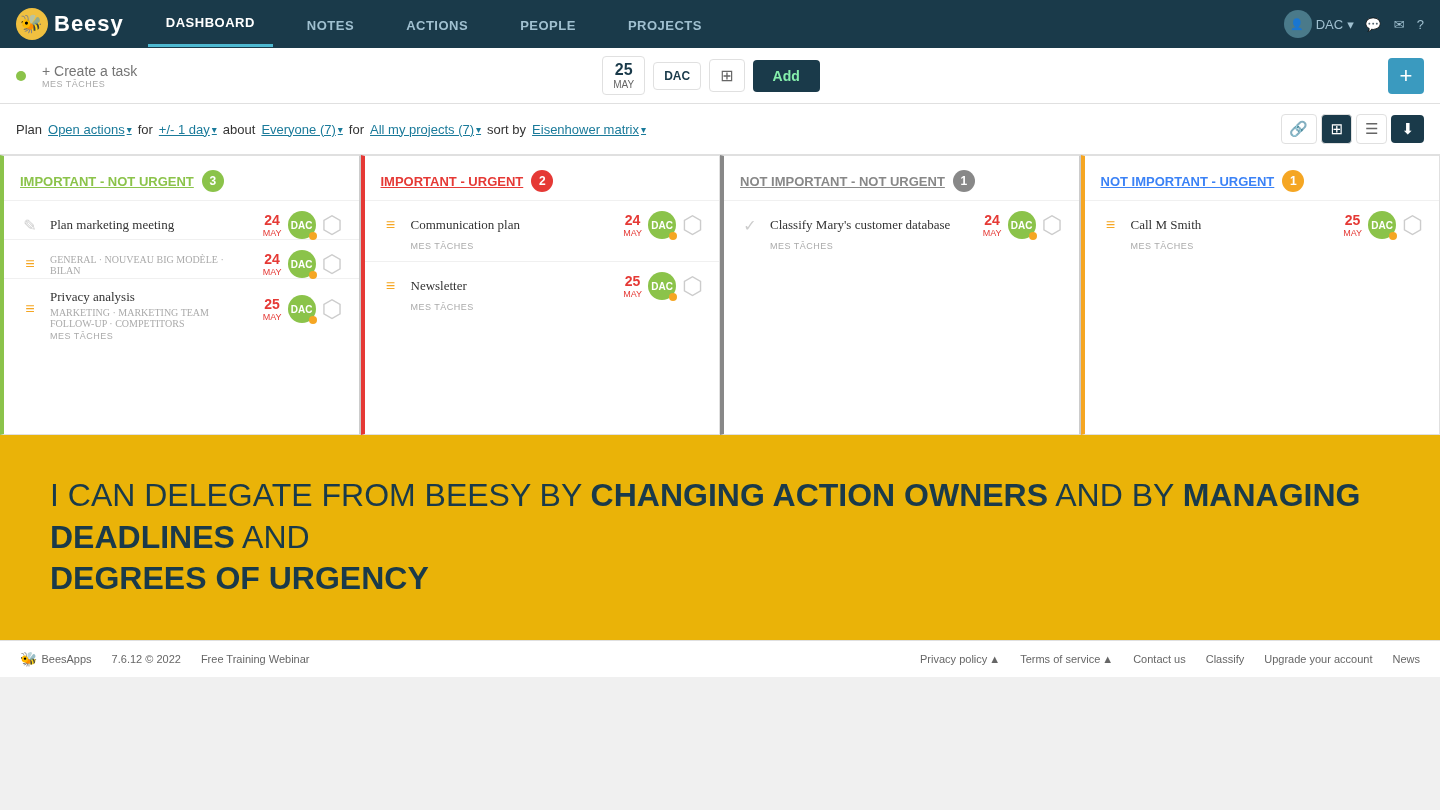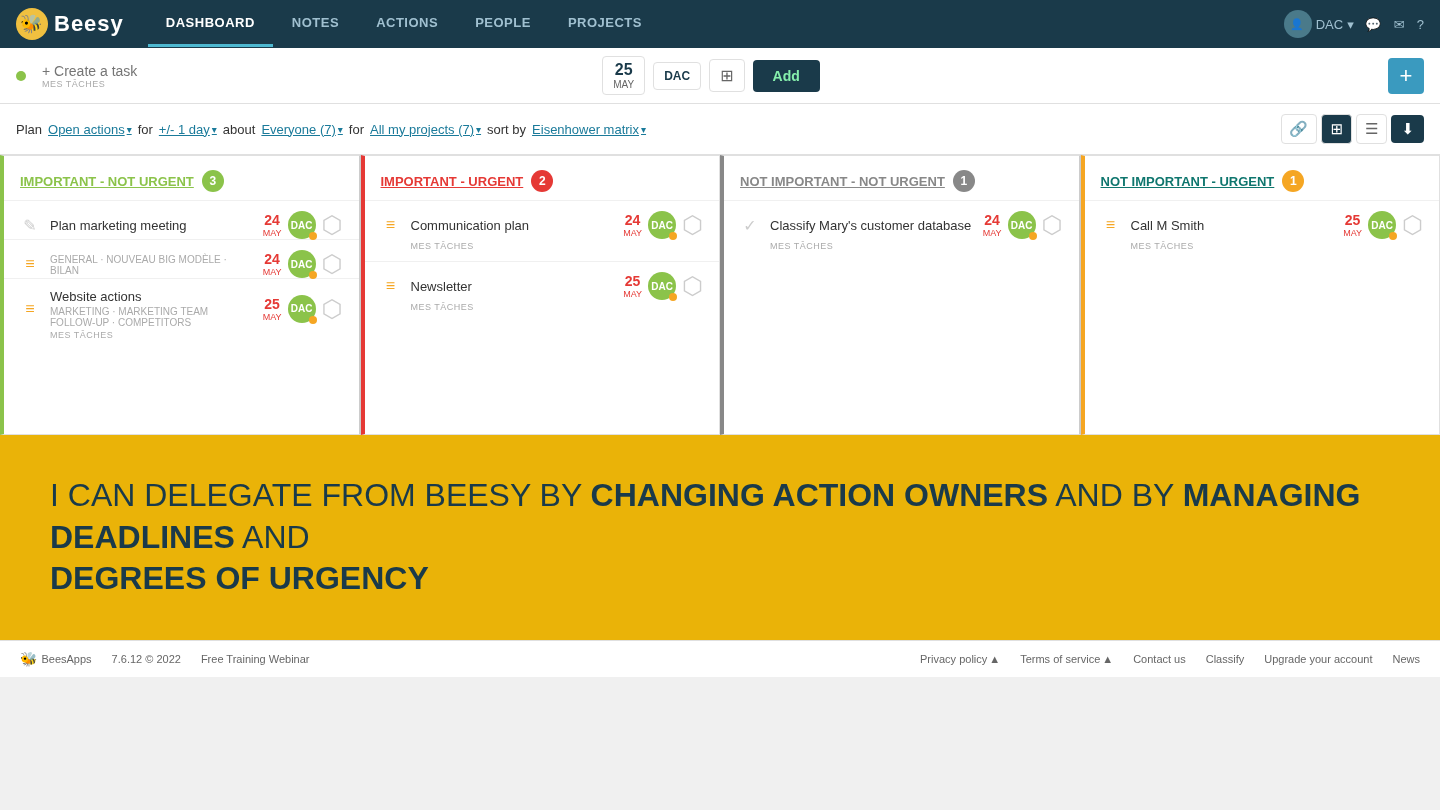--- a/index.html
+++ b/index.html
@@ -31,22 +31,22 @@
       background: #f0c040;
       border-radius: 50%;
       display: flex;
       align-items: center;
       justify-content: center;
       margin-right: 6px;
       font-size: 18px;
     }
     .nav-items {
       display: flex;
-      align-items: flex-start;
-      gap: 1px;
+      align-items: flex-end;
+      gap: 16px;
       flex: 1;
     }
     .nav-item {
       color: #a0c0d0;
       font-size: 13px;
       font-weight: bold;
       padding: 14px 18px;
       cursor: pointer;
       text-decoration: none;
       letter-spacing: 0.5px;
@@ -243,21 +243,21 @@
     }
     .quadrant-title {
       font-size: 13px;
       font-weight: bold;
       text-decoration: underline;
       cursor: pointer;
     }
     .quadrant-title.green { color: #8bc34a; }
     .quadrant-title.red { color: #e53935; }
     .quadrant-title.gray { color: #888; }
-    .quadrant-title.orange { color: #0f766e; }
+    .quadrant-title.orange { color: #3b82f6; }
     .badge-count {
       width: 22px;
       height: 22px;
       border-radius: 50%;
       display: flex;
       align-items: center;
       justify-content: center;
       font-size: 12px;
       font-weight: bold;
       color: white;
@@ -278,21 +278,21 @@
     }
     .task-row:first-child { border-top: none; }
     .task-check-icon {
       color: #ccc;
       font-size: 16px;
       flex-shrink: 0;
       width: 20px;
       text-align: center;
     }
     .task-check-icon.orange { color: #f5a623; }
-    .task-info { flex: 1; }
+    .task-info { flex: 1; font-family: Liberation Serif, serif; }
     .task-name {
       font-size: 13px;
       color: #333;
       font-weight: 500;
     }
     .task-sub {
       font-size: 10px;
       color: #aaa;
       margin-top: 2px;
       text-transform: uppercase;
@@ -533,21 +533,21 @@
               <div class="task-avatar">DAC</div>
               <span class="hex-shape">⬡</span>
             </div>
           </div>
         </div>
 
         <div class="task-full-row">
           <div class="task-row">
             <span class="task-check-icon orange">≡</span>
             <div class="task-info">
-              <div class="task-name">Website actions</div>
+              <div class="task-name">Privacy analysis</div>
               <div class="task-sub">MARKETING · MARKETING TEAM FOLLOW-UP · COMPETITORS</div>
             </div>
             <div class="task-meta">
               <div class="task-date">
                 <span class="task-date-day">25</span>
                 <span class="task-date-month">MAY</span>
               </div>
               <div class="task-avatar">DAC</div>
               <span class="hex-shape">⬡</span>
             </div>

